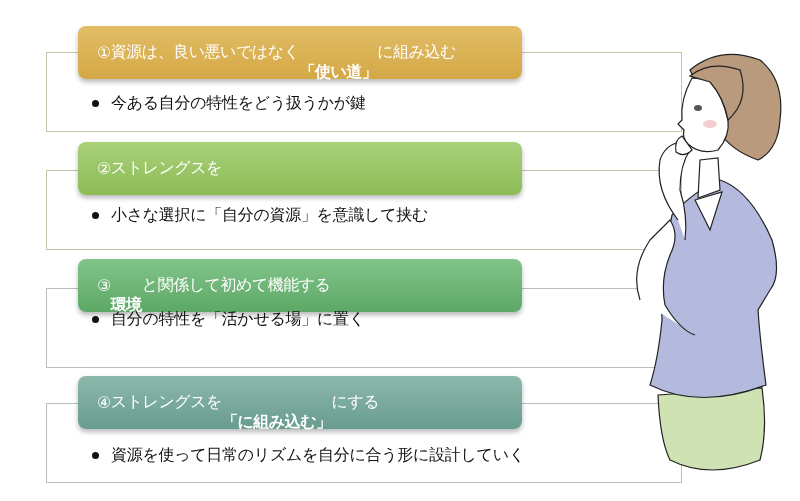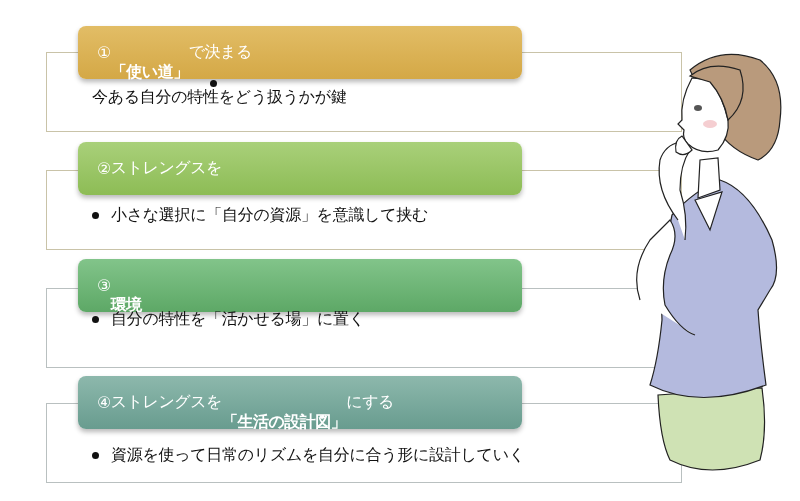--- a/index.html
+++ b/index.html
@@ -18,53 +18,55 @@
   .bullet { position:absolute; left:92px; font-size:16px; color:#111; display:flex; align-items:center; white-space:nowrap; letter-spacing:-0.3px; }
   .bullet .dot { width:7px; height:7px; border-radius:50%; background:#111; margin-right:12px; }
   .illus { position:absolute; left:600px; top:40px; width:200px; height:460px; }
 </style>
 </head>
 <body>
 
 <div class="box b1" style="top:52px;"></div>
 <div class="header h1">
   <span>①</span>
+    <span>資源は、良い悪いではなく</span>
     <b>「使い道」</b>
-    <span>で決まる</span>
+    <span>に組み込む</span>
 </div>
-<div class="bullet" style="top:80px;flex-direction:column;">
+<div class="bullet" style="top:93px;">
   <span class="dot"></span>
   <span>今ある自分の特性をどう扱うかが鍵</span>
 </div>
 
 <div class="box b2" style="top:170px;"></div>
 <div class="header h2">
   <span>②</span>
     <span>ストレングスを</span>
 </div>
 <div class="bullet" style="top:205px;">
   <span class="dot"></span>
   <span>小さな選択に「自分の資源」を意識して挟む</span>
 </div>
 
 <div class="box b3" style="top:288px;"></div>
 <div class="header h3">
   <span>③</span>
     <b>環境</b>
+    <span>と関係して初めて機能する</span>
 </div>
 <div class="bullet" style="top:309px;">
   <span class="dot"></span>
   <span>自分の特性を「活かせる場」に置く</span>
 </div>
 
 <div class="box b4" style="top:403px;"></div>
 <div class="header h4">
   <span>④</span>
     <span>ストレングスを</span>
-    <b>「生活の設計図」</b>
+    <b>「に組み込む」</b>
     <span>にする</span>
 </div>
 <div class="bullet" style="top:445px;">
   <span class="dot"></span>
   <span>資源を使って日常のリズムを自分に合う形に設計していく</span>
 </div>
 
 <svg class="illus" viewBox="0 0 200 460" xmlns="http://www.w3.org/2000/svg">
 
   <path d="M58 355 Q60 400 70 420 Q110 440 160 420 Q168 390 162 348 Z" fill="#cfe2b4" stroke="#222" stroke-width="1.2"></path>

